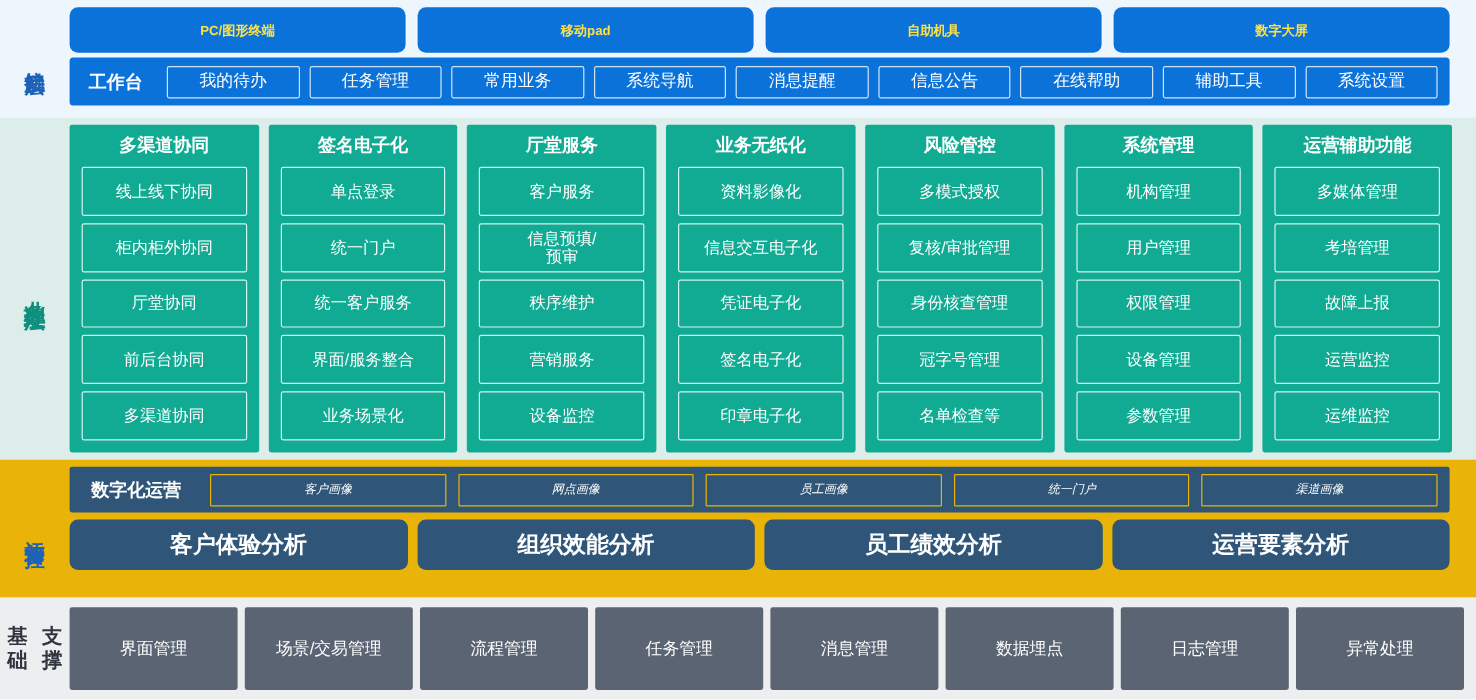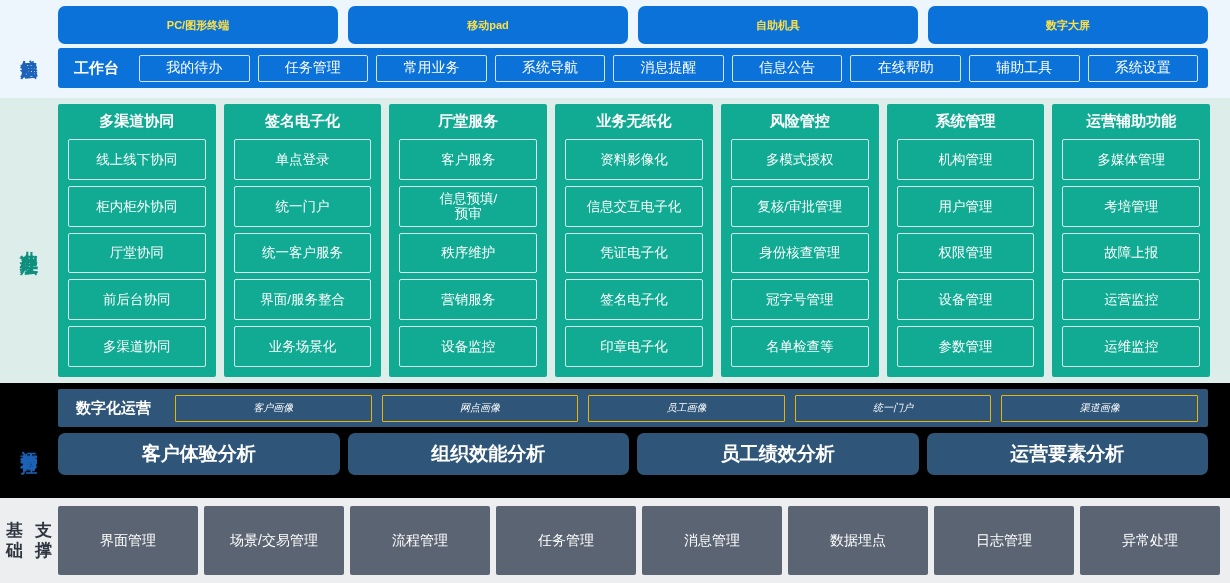--- a/index.html
+++ b/index.html
@@ -57,21 +57,21 @@
     color: #fff; font-weight: bold; font-size: 15px; text-align: center;
     padding-bottom: 2px; white-space: nowrap;
   }
   .biz-item {
     flex: 1 1 0; border: 1px solid #d4f2ec; border-radius: 2px;
     display: flex; align-items: center; justify-content: center; text-align: center;
     color: #fff; font-size: 13.5px; line-height: 1.12; padding: 1px 2px;
   }
 
   
-  .layer-ops { height: 115px; background: #000000; padding: 6px 0; }
+  .layer-ops { height: 115px; background: #eab308; padding: 6px 0; }
   .layer-ops .band-label { color: #1c63b8; }
   .ops-body { gap: 6px; padding-right: 22px; }
   .ops-row1 {
     height: 38px; background: #2f5679; border-radius: 2px;
     display: flex; align-items: center; gap: 10px; padding: 0 10px;
   }
   .ops-head { color: #fff; font-weight: bold; font-size: 15px; padding: 0 14px 0 8px; white-space: nowrap; }
   .ops-item {
     flex: 1 1 0; height: 27px; border: 1px solid #eab308; border-radius: 1px;
     display: flex; align-items: center; justify-content: center;

